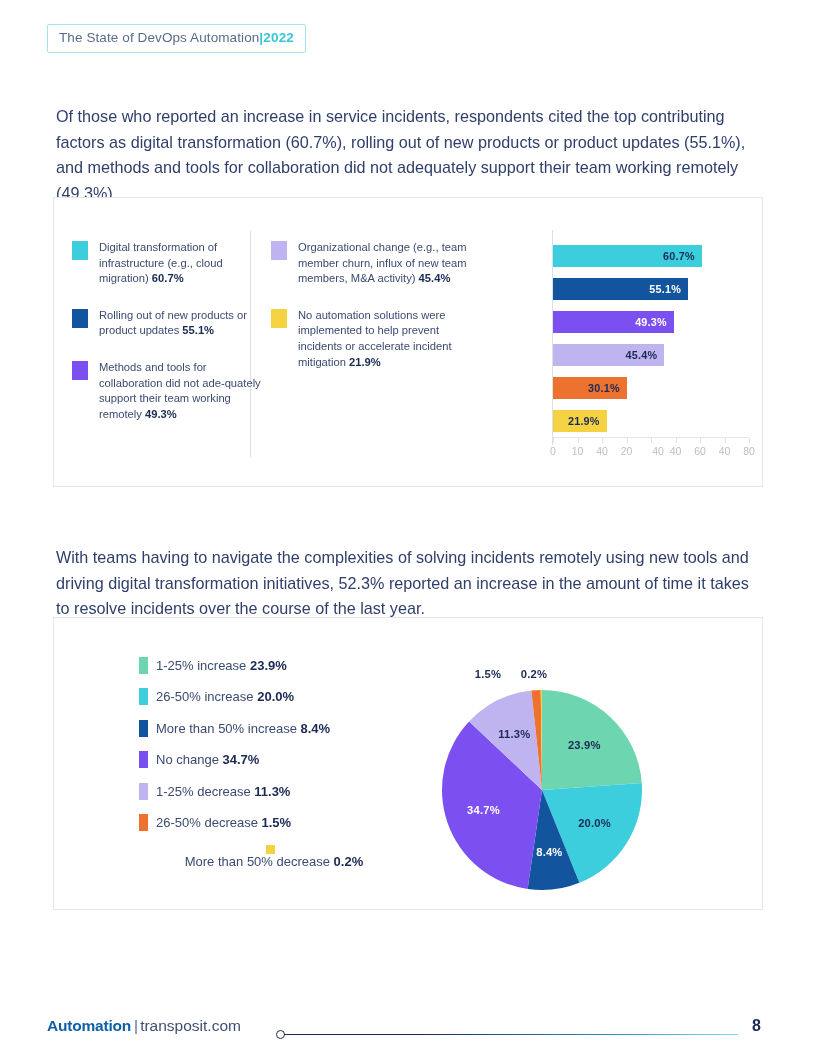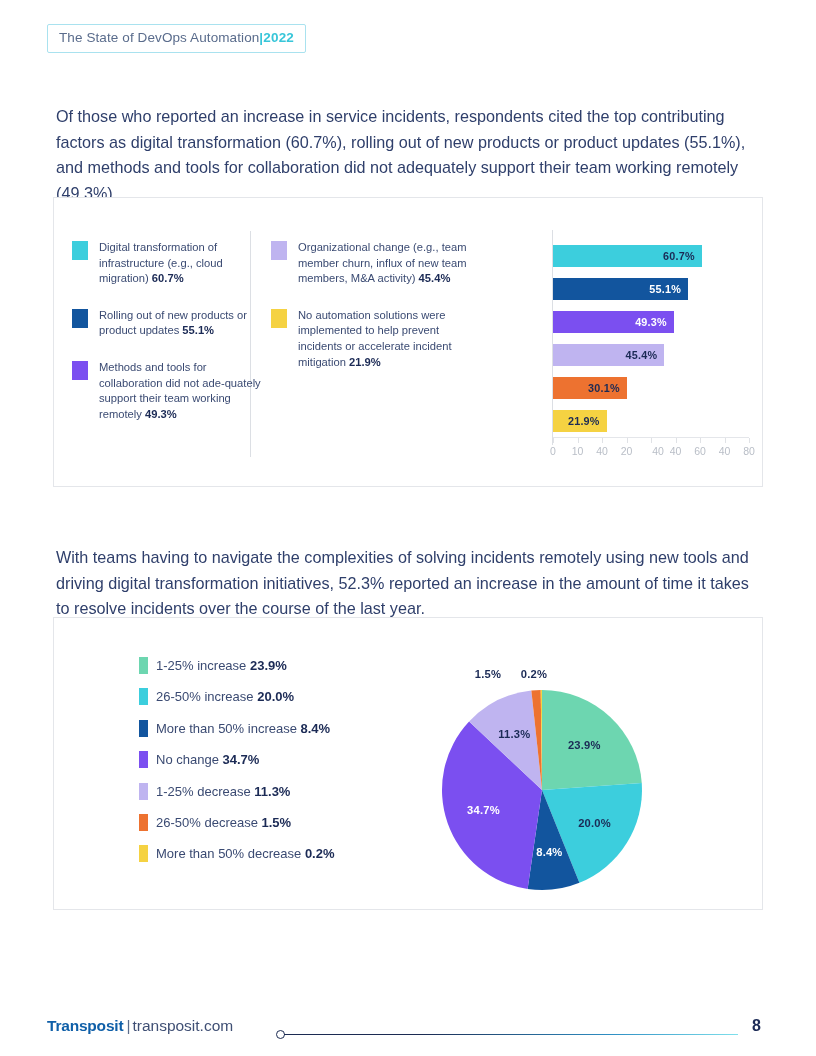--- a/index.html
+++ b/index.html
@@ -183,21 +183,21 @@
     position: absolute;
     left: 85px;
     top: 39px;
     width: 270px;
   }
   .pl-entry {
     display: flex;
     align-items: center;
     margin-bottom: 14.4px;
   }
-  .pl-entry:last-child { margin-bottom: 16px; }
+  .pl-entry:last-child { margin-bottom: 16px; flex-direction: column; }
   .pl-swatch {
     width: 9px;
     height: 17px;
     flex: 0 0 9px;
     margin-right: 8px;
   }
   .pl-text {
     font-size: 13px;
     color: #3a4a72;
     white-space: nowrap;
@@ -431,20 +431,20 @@
         <text x="111.47004922325492" y="182.45103572124887" text-anchor="middle" class="pie-label" fill="#ffffff">34.7%</text>
         <text x="142.37447881263245" y="106.49476980386167" text-anchor="middle" class="pie-label" fill="#1b2a55">11.3%</text>
         <text x="116" y="46" text-anchor="middle" class="pie-label" fill="#1b2a55">1.5%</text>
         <text x="162" y="46" text-anchor="middle" class="pie-label" fill="#1b2a55">0.2%</text>
       </svg>
   </div>
 </div>
 
 <div class="footer">
   <div class="footer-brand">
-    <span class="name">Transposit</span><span class="sep">|</span><span class="url">transposit.com</span>
+    <span class="name">Automation</span><span class="sep">|</span><span class="url">transposit.com</span>
   </div>
   <div class="footer-rule">
     <div class="footer-dot"></div>
     <div class="footer-line"></div>
   </div>
   <div class="footer-page">8</div>
 </div>
 
 </body></html>

